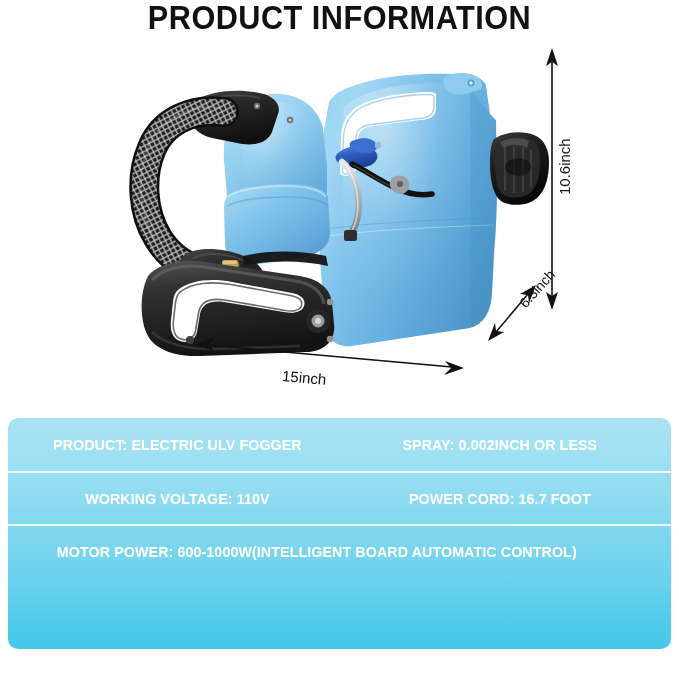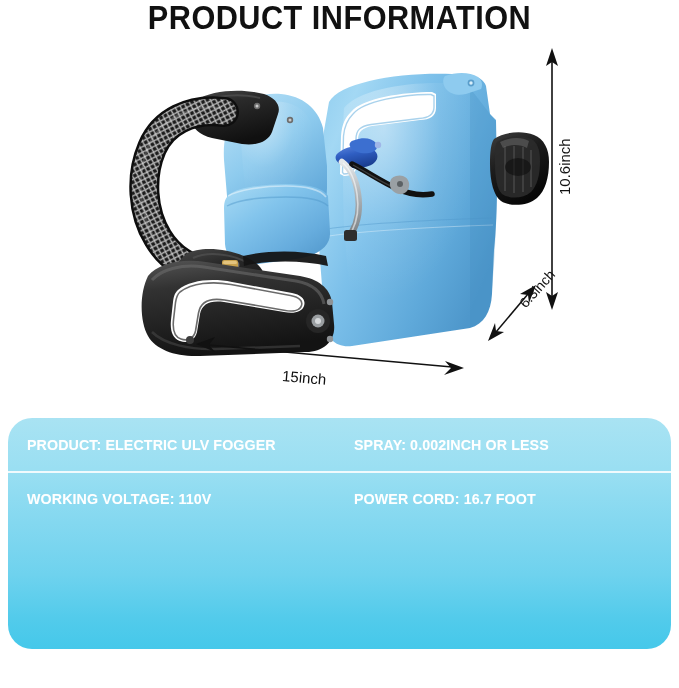--- a/index.html
+++ b/index.html
@@ -74,30 +74,31 @@
     font-size: 15px;
   }
 
   
   #spec-table {
     position: absolute;
     left: 8px;
     top: 418px;
     width: 663px;
     height: 231px;
-    border-radius: 24px;
+    border-radius: 10px;
     overflow: hidden;
     background: linear-gradient(180deg,
         #a9e3f3 0%,
         #9adff2 22%,
         #84d8f0 45%,
         #6ed2ee 68%,
         #52cbeb 87%,
         #45c8ea 100%);
     box-shadow: 0 0 0 0 rgba(0,0,0,0);
+    text-align: center;
   }
   .spec-row {
     position: relative;
     height: 53px;
     box-sizing: border-box;
     display: flex;
     align-items: center;
     border-top: 2px solid rgba(255,255,255,0.85);
   }
   .spec-row:first-child { border-top: none; }
@@ -401,14 +402,17 @@
     <div class="spec-cell cell-right">SPRAY: 0.002INCH OR LESS</div>
   </div>
 
 
   <div class="spec-row">
     <div class="spec-cell cell-left">WORKING VOLTAGE: 110V</div>
     <div class="spec-cell cell-right">POWER CORD: 16.7 FOOT</div>
   </div>
 
 
+  <div class="spec-row">
+    <div class="spec-cell cell-full">MOTOR POWER: 600-1000W(INTELLIGENT BOARD AUTOMATIC CONTROL)</div>
+  </div>
 
 </div>
 
 </body></html>

